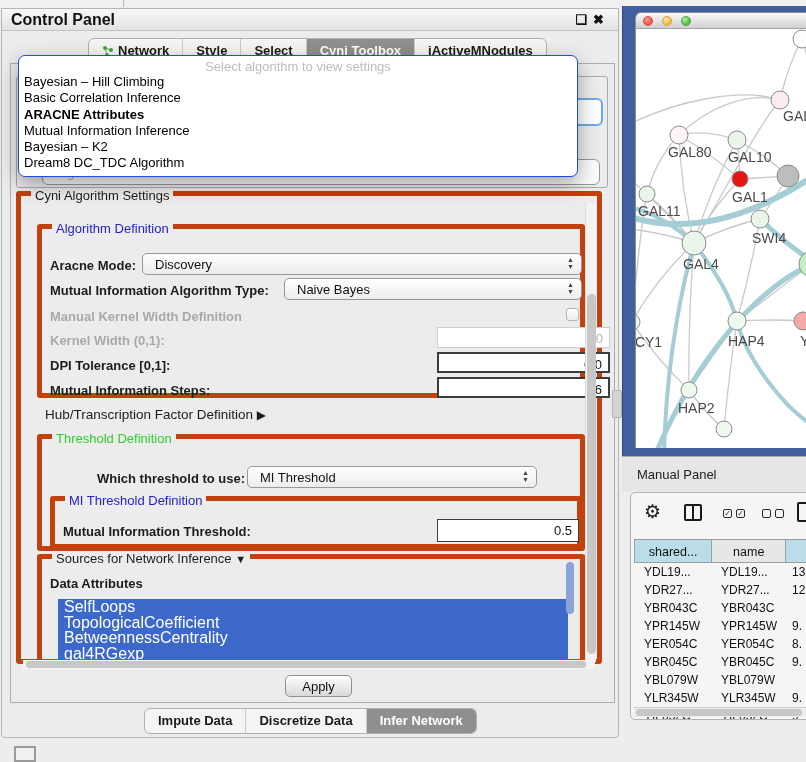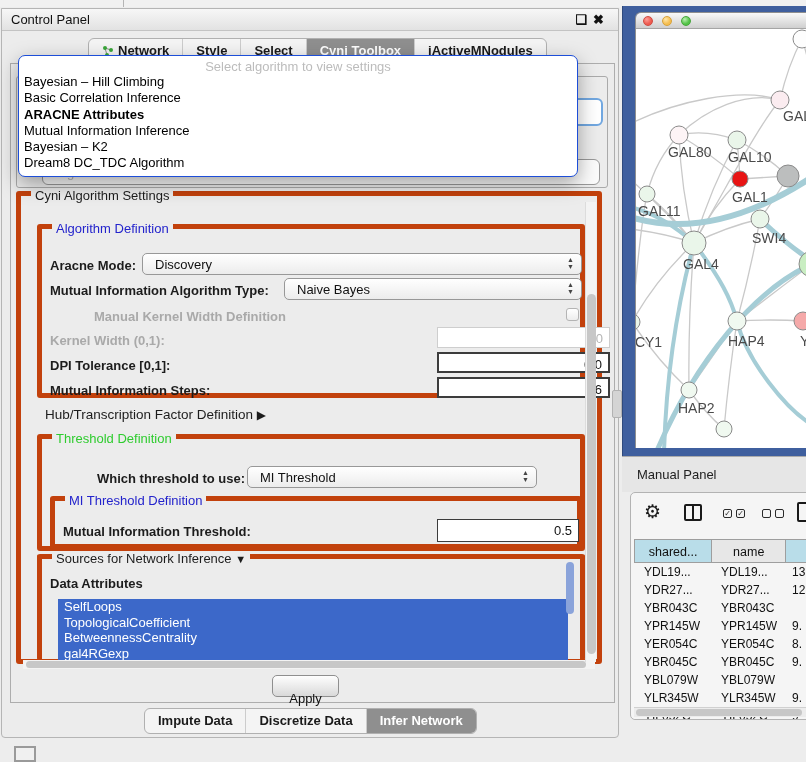--- a/index.html
+++ b/index.html
@@ -6,21 +6,21 @@
   html,body { width:806px; height:762px; }
   body { font-family:"Liberation Sans", sans-serif; background:#ededed; position:relative; overflow:hidden; }
   #page { position:absolute; left:0; top:0; width:806px; height:762px; overflow:hidden; background:#ededed; }
 
   
   #cp-window { position:absolute; left:1px; top:8px; width:618px; height:730px;
     background:#ececec; border:1px solid #b5b5b5; border-radius:0 0 4px 4px; }
   #cp-titlebar { position:absolute; left:0; top:0; width:100%; height:22px;
     background:linear-gradient(#f7f7f7,#e2e2e2); border-bottom:1px solid #c3c3c3;
     display:flex; align-items:center; }
-  #cp-title { font-size:13px; color:#111; padding-left:9px; }
+  #cp-title { font-size:16px; color:#111; padding-left:9px;font-weight:bold; }
   #cp-winbtns { position:absolute; right:8px; top:3px; font-size:13px; color:#111; font-weight:bold; letter-spacing:6px; }
   #cp-winbtns span { cursor:default; }
 
   
   .tabbar { position:absolute; display:flex; background:#f4f4f4; border:1px solid #b0b0b0; border-radius:6px; overflow:hidden; }
   #top-tabs { left:86px; top:29px; height:24px; }
   .tab { font-size:13px; font-weight:bold; color:#1a1a1a; padding:4px 13px 0 13px; border-left:1px solid #cccccc; white-space:nowrap; }
   .tab:first-child { border-left:none; }
   .tab.selected { background:#8f8f8f; color:#fff; }
   .tab .net-ic { display:inline-block; vertical-align:-2px; margin-right:4px; }
@@ -57,34 +57,34 @@
   .checkbox { position:absolute; width:13px; height:13px; border:1px solid #b4b4b4; border-radius:3px; background:linear-gradient(#ffffff,#ededed); }
 
   
   .vtrack { position:absolute; width:11px; background:#f3f3f3; border-left:1px solid #dcdcdc; }
   .vthumb { position:absolute; left:1px; width:9px; background:#c7c7c7; border-radius:5px; }
   .htrack { position:absolute; height:9px; background:#f3f3f3; }
   .hthumb { position:absolute; top:1px; height:7px; background:#c7c7c7; border-radius:4px; }
 
   
   #attr-list { position:absolute; left:16px; top:40px; width:510px; height:62px; background:#3c68c9; overflow:hidden; }
-  .attr-item { font-size:13px; color:#ffffff; padding:0 0 0 6px; line-height:15.5px; white-space:nowrap; }
+  .attr-item { font-size:16px; color:#ffffff; padding:0 0 0 6px; line-height:15.5px; white-space:nowrap; }
   #attr-vscroll { position:absolute; right:6px; top:3px; width:8px; height:52px; background:#8aa3da; border-radius:4px; }
 
   
   #algo-popup { position:absolute; left:18px; top:55px; width:560px; height:122px; background:#ffffff;
     border:1px solid #1d4ed8; border-radius:7px; box-shadow:0 7px 20px rgba(0,0,0,0.35); z-index:60; overflow:hidden; }
   #algo-placeholder { font-size:13px; color:#bcbcbc; text-align:center; padding-top:3px; }
   .algo-item { font-size:13px; color:#000; padding:0 0 0 5px; line-height:16.3px; white-space:nowrap; }
   .algo-item.sel { font-weight:bold; }
 
   
-  #apply-btn { position:absolute; left:261px; top:611px; width:67px; height:22px;
+  #apply-btn { position:absolute; left:274px; top:611px; width:67px; height:22px;
     background:linear-gradient(#fefefe,#d9d9d9); border:1px solid #8f8f8f; border-radius:5px;
-    font-size:13px; color:#111; text-align:center; padding-top:15px; }
+    font-size:13px; color:#111; text-align:center; padding-top:3px; }
   #bottom-tabs { left:142px; top:699px; height:26px; }
 
   
   #top-strip { position:absolute; left:0; top:0; width:806px; height:7px; background:#f1f1f1; }
   #top-vline { position:absolute; left:123px; top:0; width:1px; height:7px; background:#b5b5b5; }
 
   #net-desktop { position:absolute; left:622px; top:6px; width:184px; height:450px; background:#3f5f9e; border-left:1px solid #2f4a7d; }
   #net-window { position:absolute; left:12px; top:6px; width:180px; height:436px; border-radius:6px 6px 0 0; overflow:hidden; border:1px solid #8f8f8f; border-right:none; border-bottom:none; }
   #net-titlebar { position:absolute; left:0; top:0; width:100%; height:16px; background:linear-gradient(#f9f9f9,#cfcfcf); border-bottom:1px solid #a5a5a5; }
   .tl { position:absolute; top:3px; width:10px; height:10px; border-radius:50%; }
@@ -177,21 +177,21 @@
             <span>Discovery</span>
             <span class="arrows">▲<br>▼</span>
           </div>
 
           <span class="lbl" style="left:8px; top:54px;">Mutual Information Algorithm Type:</span>
           <div class="combo" style="left:242px; top:49px; width:298px; height:22px;">
             <span>Naive Bayes</span>
             <span class="arrows">▲<br>▼</span>
           </div>
 
-          <span class="lbl dis" style="left:8px; top:80px;margin-left:44px;">Manual Kernel Width Definition</span>
+          <span class="lbl dis" style="left:8px; top:80px;">Manual Kernel Width Definition</span>
           <div class="checkbox" style="left:524px; top:79px;"></div>
 
           <span class="lbl dis" style="left:8px; top:104px;">Kernel Width (0,1):</span>
           <div class="field dis" style="left:395px; top:98px; width:173px; height:21px;">0.0</div>
 
           <span class="lbl" style="left:8px; top:129px;">DPI Tolerance [0,1]:</span>
           <div class="field strong" style="left:395px; top:123px; width:173px; height:21px;">0.0</div>
 
           <span class="lbl" style="left:8px; top:154px;">Mutual Information Steps:</span>
           <div class="field strong" style="left:395px; top:148px; width:173px; height:21px;">6</div>

